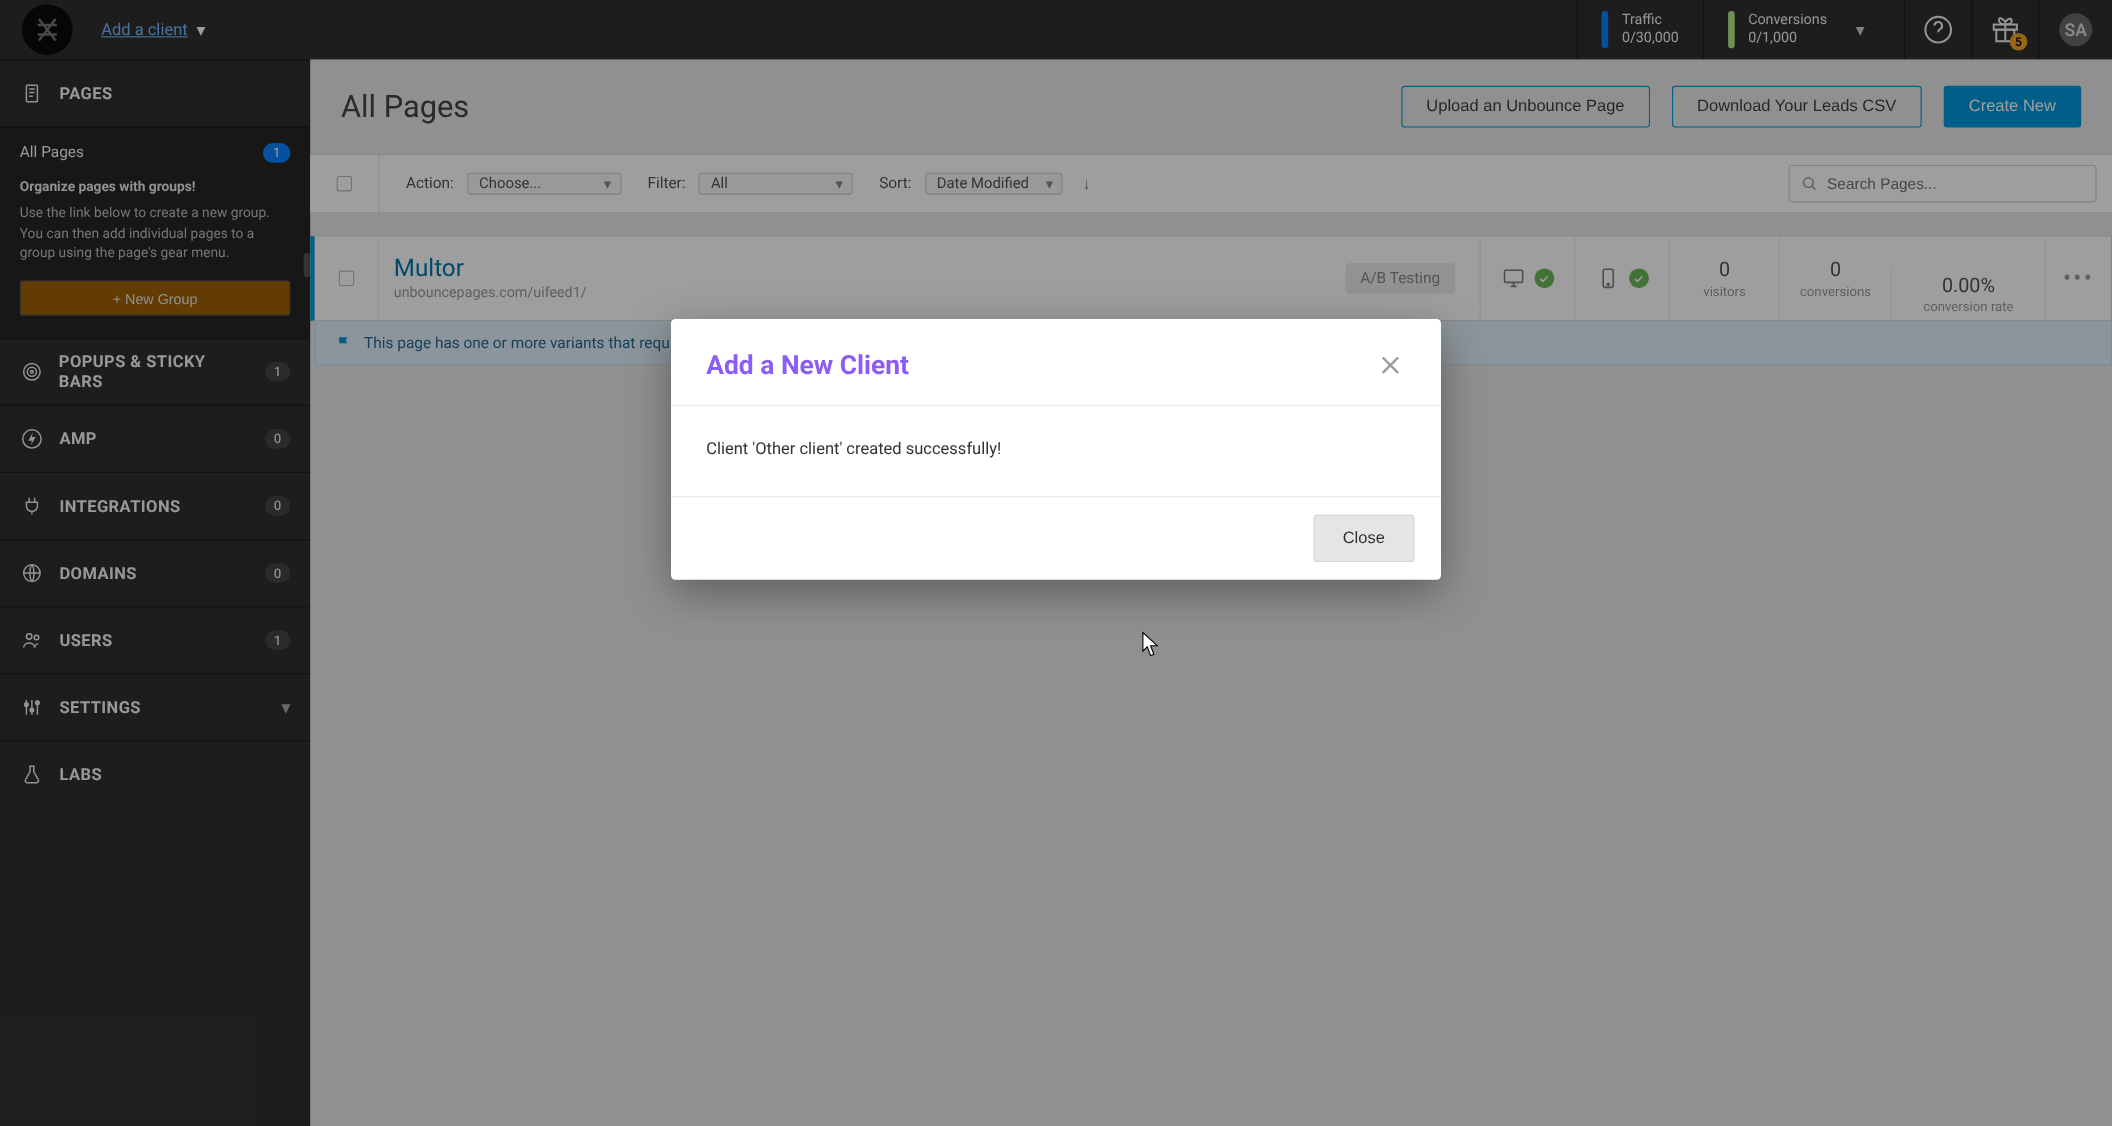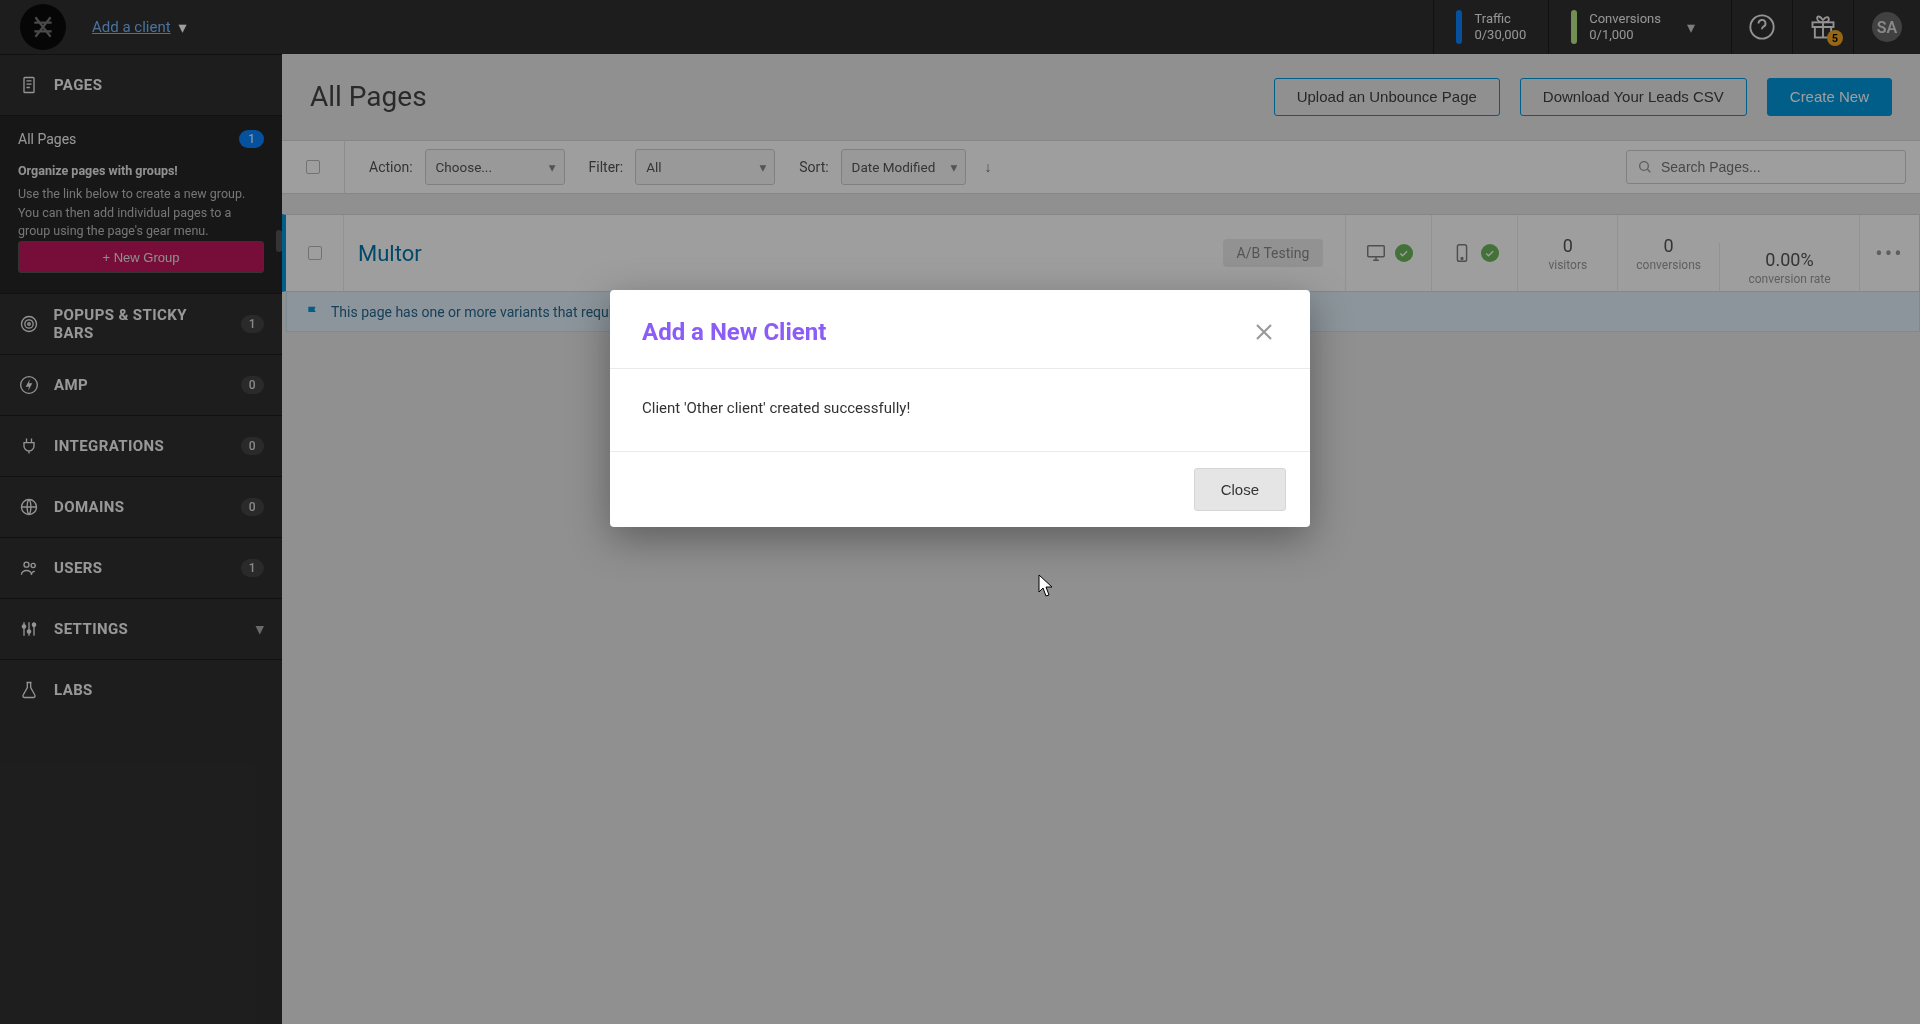--- a/index.html
+++ b/index.html
@@ -30,38 +30,38 @@
   .side-head { display:flex; align-items:center; height:60px; padding:0 18px; gap:14px; font-weight:700; font-size:15px; letter-spacing:0.4px; cursor:pointer; }
   .side-head .icon { width:22px; height:22px; display:flex; align-items:center; justify-content:center; }
   .side-head .icon svg { width:20px; height:20px; stroke:#eee; fill:none; stroke-width:1.6; }
   .side-head .badge { margin-left:auto; background:#444; color:#ddd; font-size:12px; padding:2px 8px; border-radius:10px; font-weight:500; }
   .side-head .caret-down { margin-left:auto; color:#aaa; }
   .side-sub { background:#262626; padding:14px 18px 20px 18px; border-top:1px solid #1c1c1c; }
   .side-sub-row { display:flex; align-items:center; font-size:14px; margin-bottom:14px; }
   .side-sub-row .pill { margin-left:auto; background:#0a84ff; color:#fff; font-size:12px; border-radius:10px; padding:2px 9px; }
   .organize { font-size:12.5px; line-height:1.5; color:#bfbfbf; }
   .organize b { color:#eaeaea; font-weight:700; display:block; margin-bottom:4px; font-size:12.5px; }
-  .new-group-btn { width:100%; height:32px; background:#be185d; border:1px solid #555; border-radius:3px; color:#e6e6e6; font-size:13px; cursor:pointer; }
+  .new-group-btn { margin-top:14px; width:100%; height:32px; background:#a16207; border:1px solid #555; border-radius:3px; color:#e6e6e6; font-size:13px; cursor:pointer; }
   .side-scroll-track { position:absolute; right:0; top:4px; width:10px; height:calc(100% - 8px); }
   .side-scroll-thumb { position:absolute; right:0; width:6px; border-radius:3px; background:#555; }
 
   
   .main { position:absolute; top:54px; left:282px; right:0; bottom:0; background:#e9e9e9; color:#303030; }
   .main-header { height:86px; display:flex; align-items:center; padding:0 28px; border-bottom:1px solid transparent; }
   .main-title { font-size:28px; font-weight:400; color:#444; }
   .main-header .spacer { flex:1; }
   .btn { height:38px; padding:0 22px; border-radius:3px; font-size:15px; cursor:pointer; display:inline-flex; align-items:center; justify-content:center; }
   .btn-outline { background:transparent; border:1px solid #0098db; color:#404040; margin-left:20px; }
   .btn-primary { background:#0098db; border:1px solid #0098db; color:#fff; margin-left:20px; }
 
   .toolbar-row { height:54px; background:#fff; border:1px solid #d9d9d9; border-left:none; border-right:none; display:flex; align-items:center; padding:0 0 0 24px; gap:24px; }
   .tcol { display:flex; align-items:center; gap:12px; font-size:14px; color:#555; }
   .tcol .chk { width:14px; height:14px; border:1px solid #b9b9b9; background:#fff; border-radius:2px; }
   .tsep { width:1px; height:54px; background:#e2e2e2; }
-  .select { height:36px; border:1px solid #cfcfcf; border-radius:3px; background:#f7f7f7; padding:0 30px 0 10px; font-size:13.5px; color:#555; position:relative; display:flex; align-items:center; min-width:140px; }
+  .select { height:20px; border:1px solid #cfcfcf; border-radius:3px; background:#f7f7f7; padding:0 30px 0 10px; font-size:13.5px; color:#555; position:relative; display:flex; align-items:center; min-width:140px; }
   .select.small { min-width:120px; }
   .select .caret { position:absolute; right:8px; color:#888; }
   .sort-arrow { color:#777; margin-left:6px; }
   .toolbar-row .grow { flex:1; }
   .search { height:34px; width:280px; border:1px solid #cfcfcf; border-radius:3px; background:#fff; display:flex; align-items:center; padding:0 10px; margin-right:14px; }
   .search svg { width:16px; height:16px; stroke:#999; fill:none; stroke-width:2; }
   .search input { border:none; outline:none; flex:1; margin-left:8px; font-size:14px; color:#555; background:transparent; }
 
   
   .page-card { margin-top:20px; background:#fff; border:1px solid #d9d9d9; border-left:4px solid #0098db; display:flex; align-items:stretch; height:78px; }
@@ -320,20 +320,21 @@
       <input type="text" placeholder="Search Pages..." style="">
     </div>
   </div>
 
   <div class="page-card">
     <div class="chk-cell">
         <div class="chk"></div>
       </div>
     <div class="info">
       <div class="name">Multor</div>
+      <div class="url">unbouncepages.com/uifeed1/</div>
     </div>
     <div class="ab">A/B Testing</div>
     <div class="device-cell">
       <svg viewBox="0 0 24 24">
           <rect x="3" y="4" width="18" height="12" rx="1"></rect>
           <path d="M9 20h6M12 16v4"></path>
         </svg>
       <div class="check-badge">
           <svg viewBox="0 0 24 24">
             <path d="M5 12l5 5L20 7"></path>

